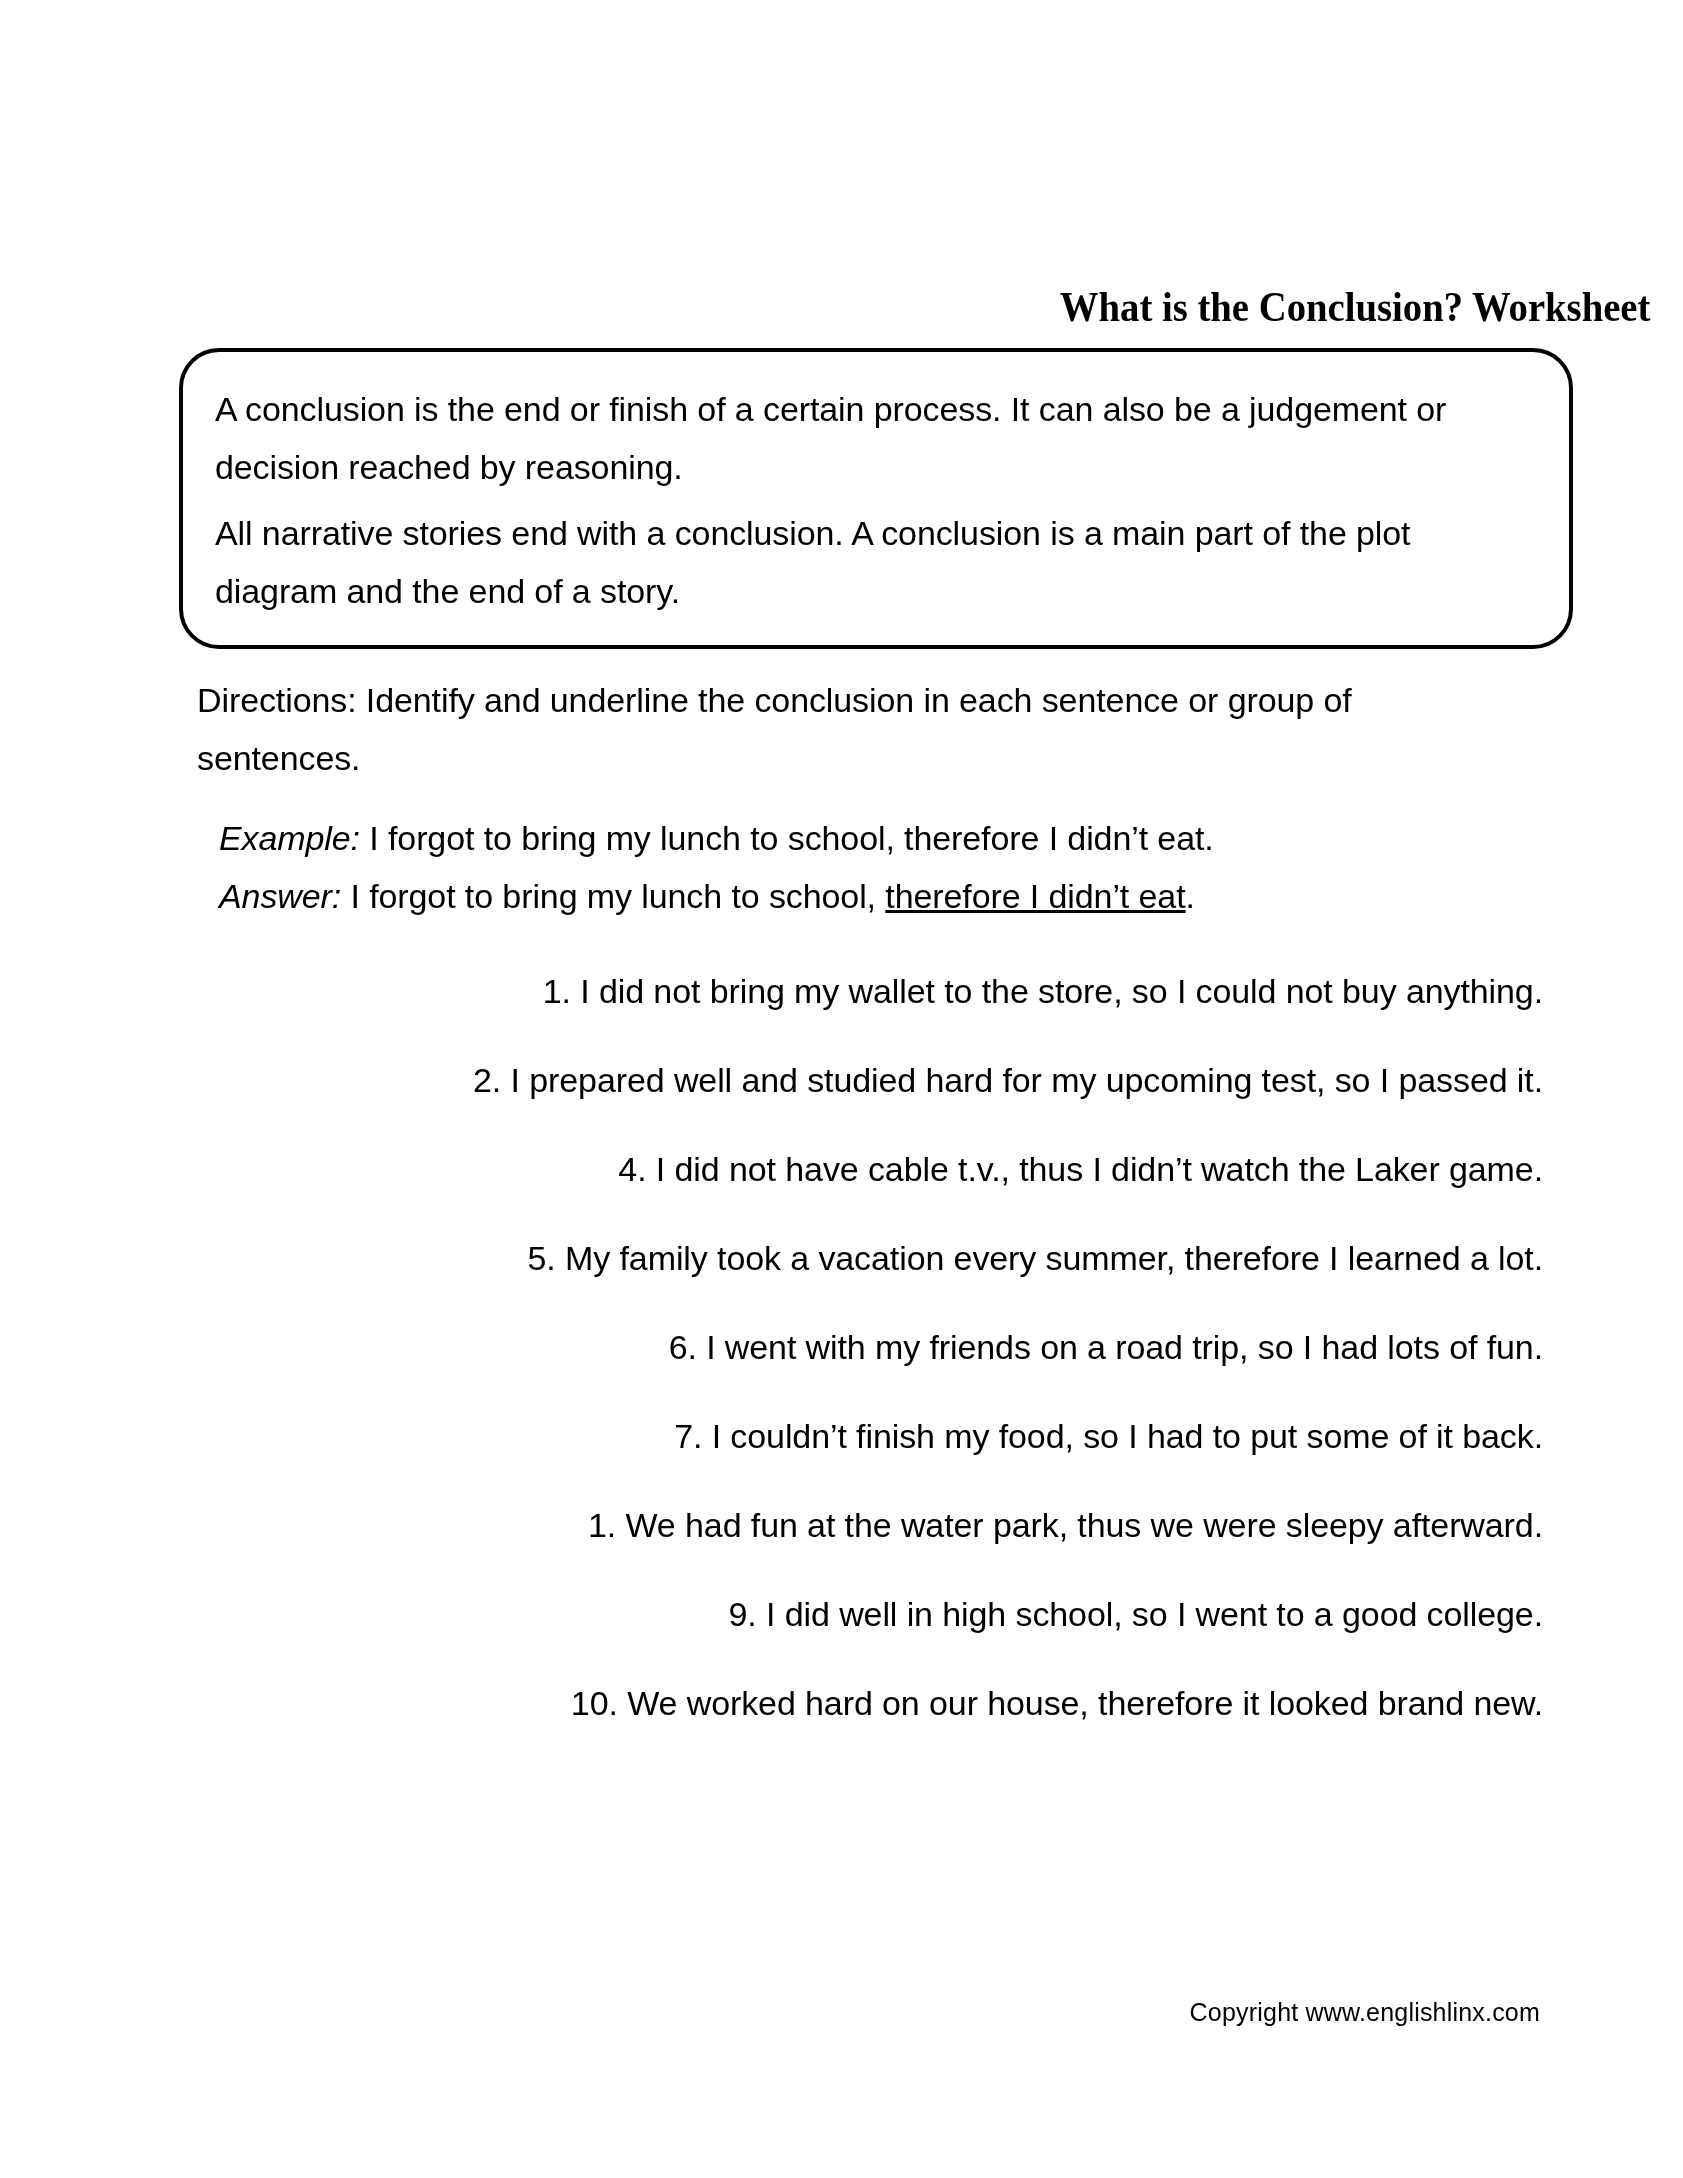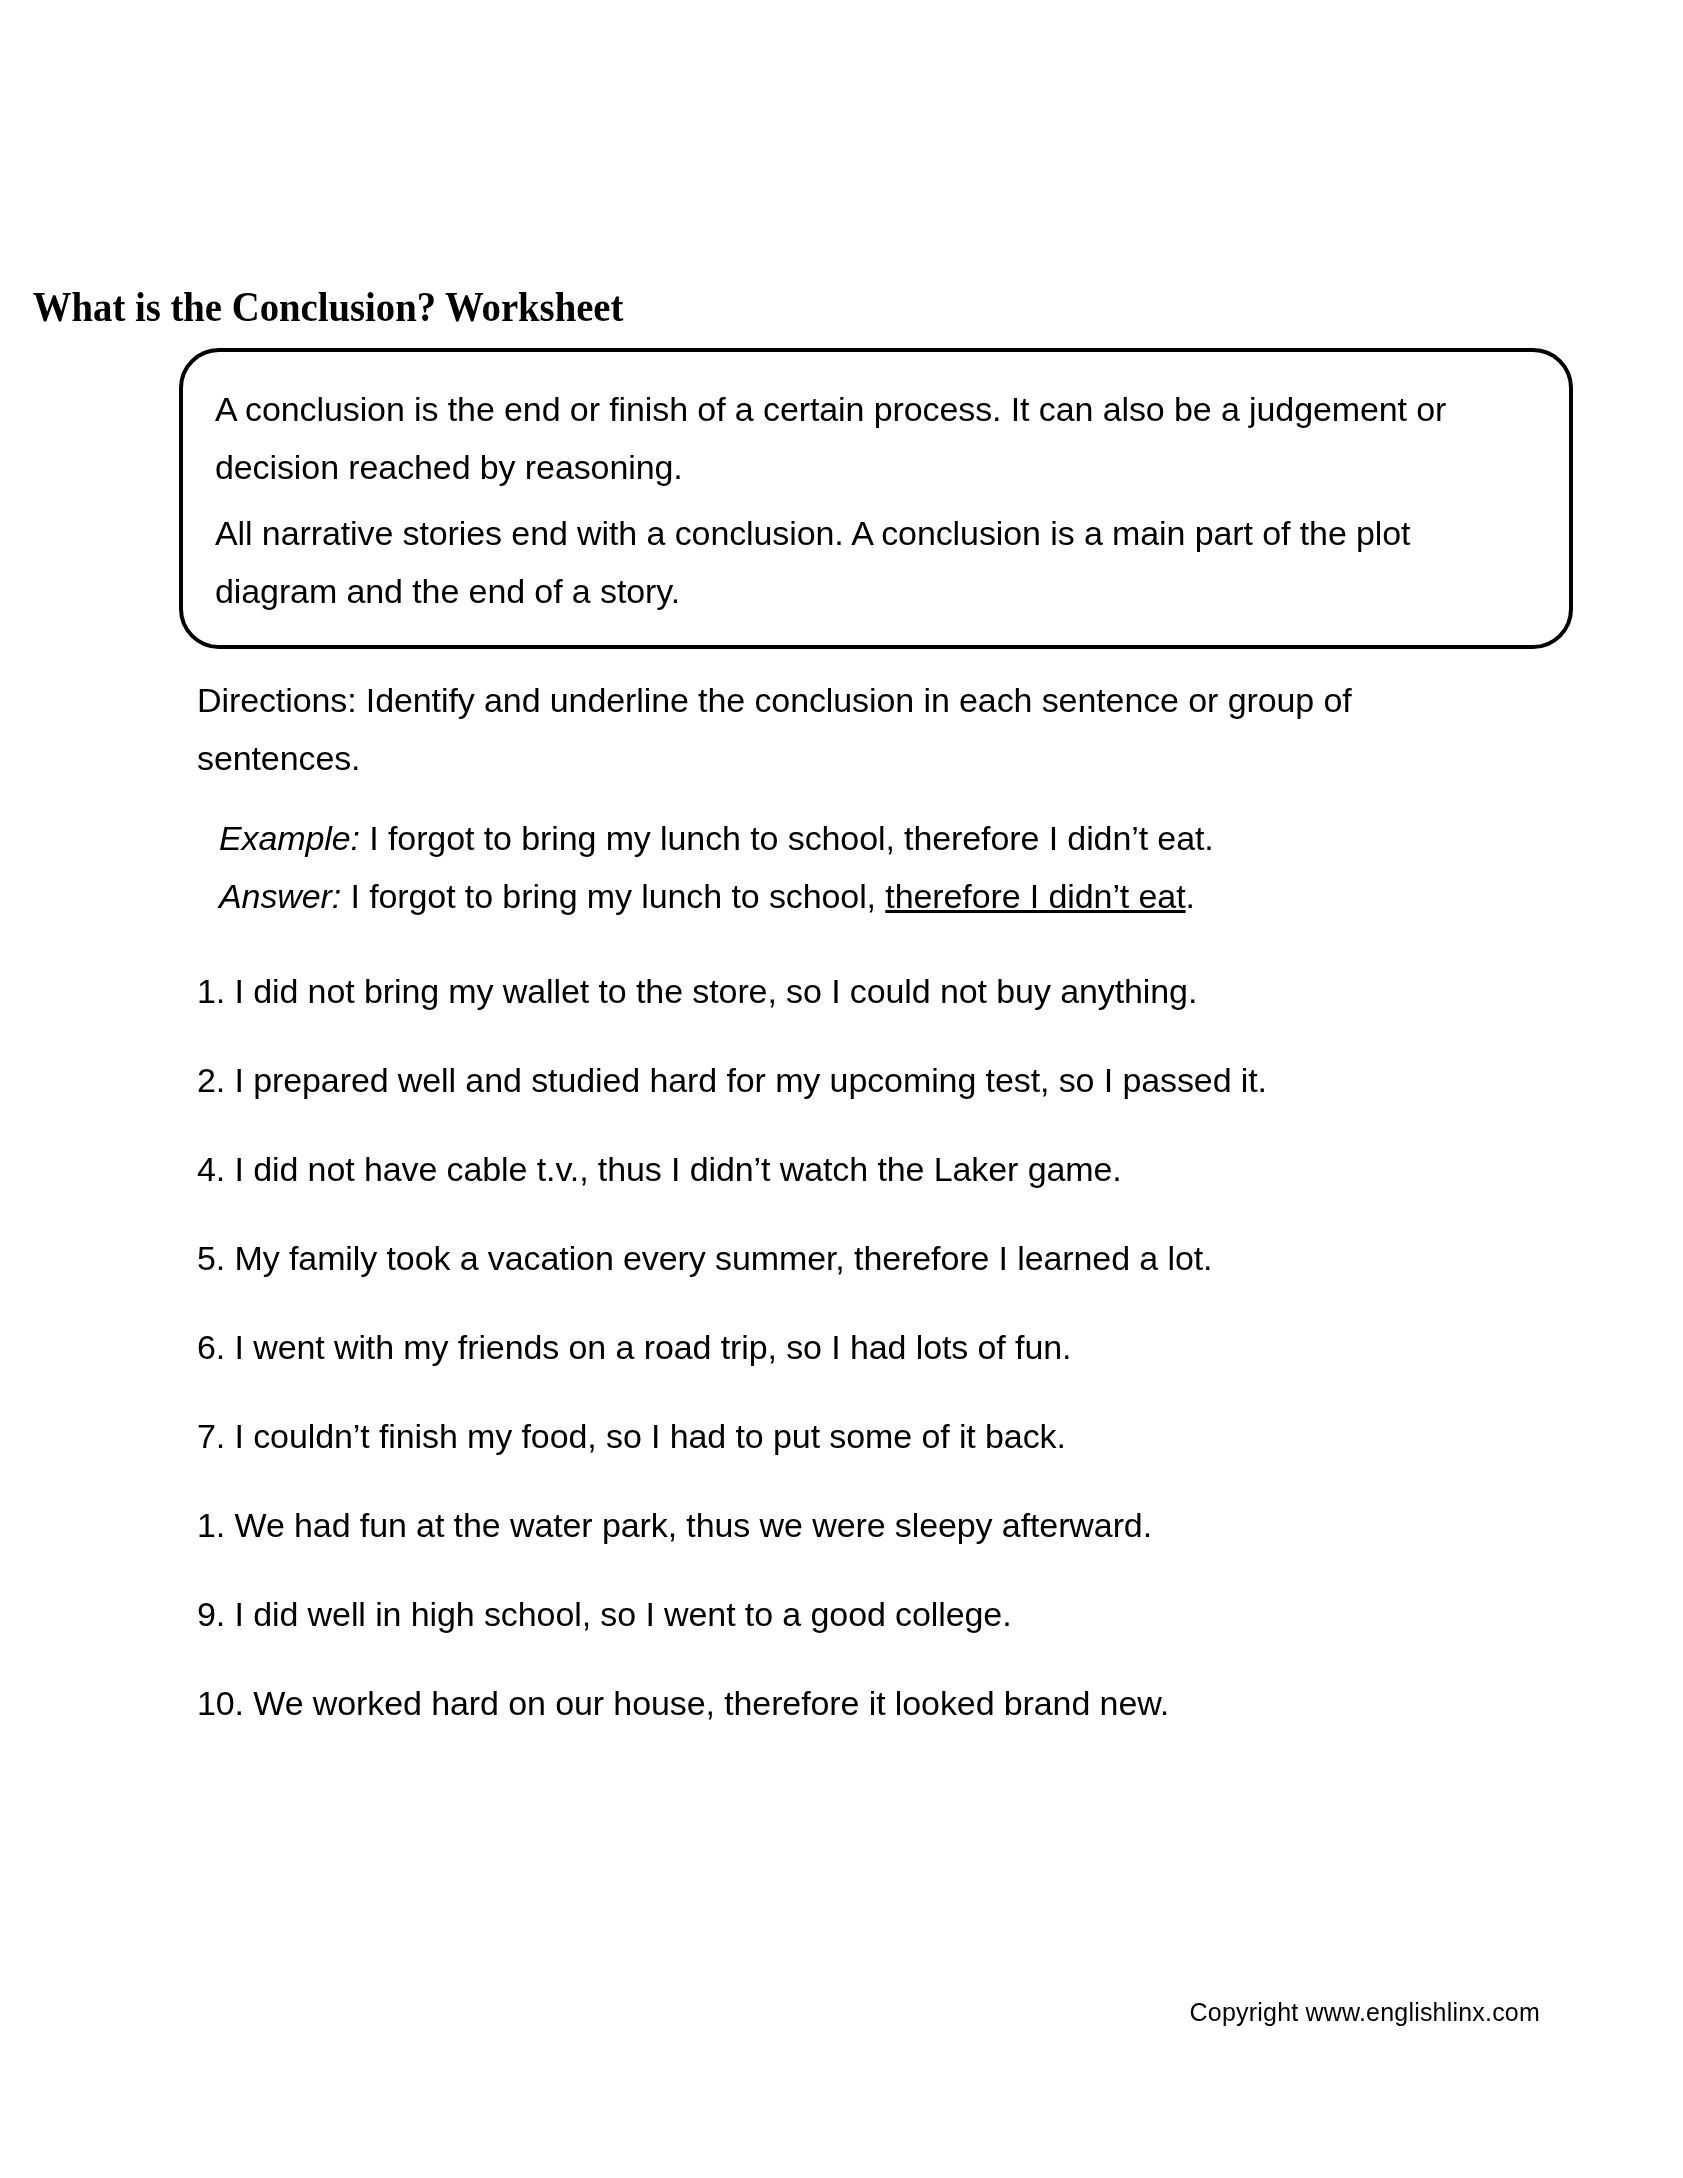--- a/index.html
+++ b/index.html
@@ -53,21 +53,21 @@
   }
   .blank-name { width: 493px; }
   .blank-date { width: 230px; }
 
   
   .worksheet-title {
     position: absolute;
     left: 0;
     top: 282px;
     width: 1683px;
-    text-align: left;
+    text-align: right;
     font-family: "Liberation Serif", serif;
     font-weight: bold;
     font-size: 43px;
     line-height: 50px;
     letter-spacing: 0px;
   }
   .worksheet-title span {
     display: inline-block;
     transform: scaleX(0.9);
   }
@@ -122,20 +122,21 @@
   .underlined { text-decoration: underline; }
 
   
   .questions {
     position: absolute;
     left: 197px;
     top: 968px;
     width: 1346px;
     font-size: 34px;
     letter-spacing: -0.1px;
+    text-align: right;
   }
   .question-item {
     height: 89px;
     line-height: 46px;
     white-space: nowrap;
   }
 
   
   .copyright {
     position: absolute;

